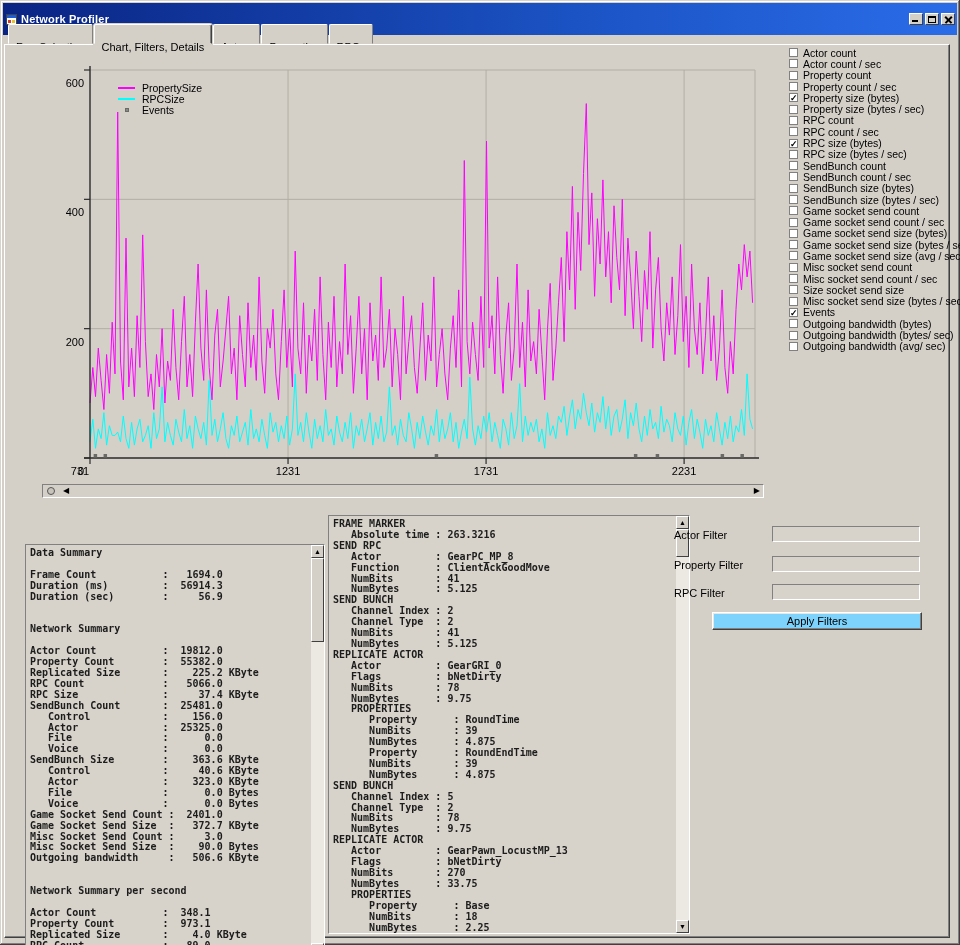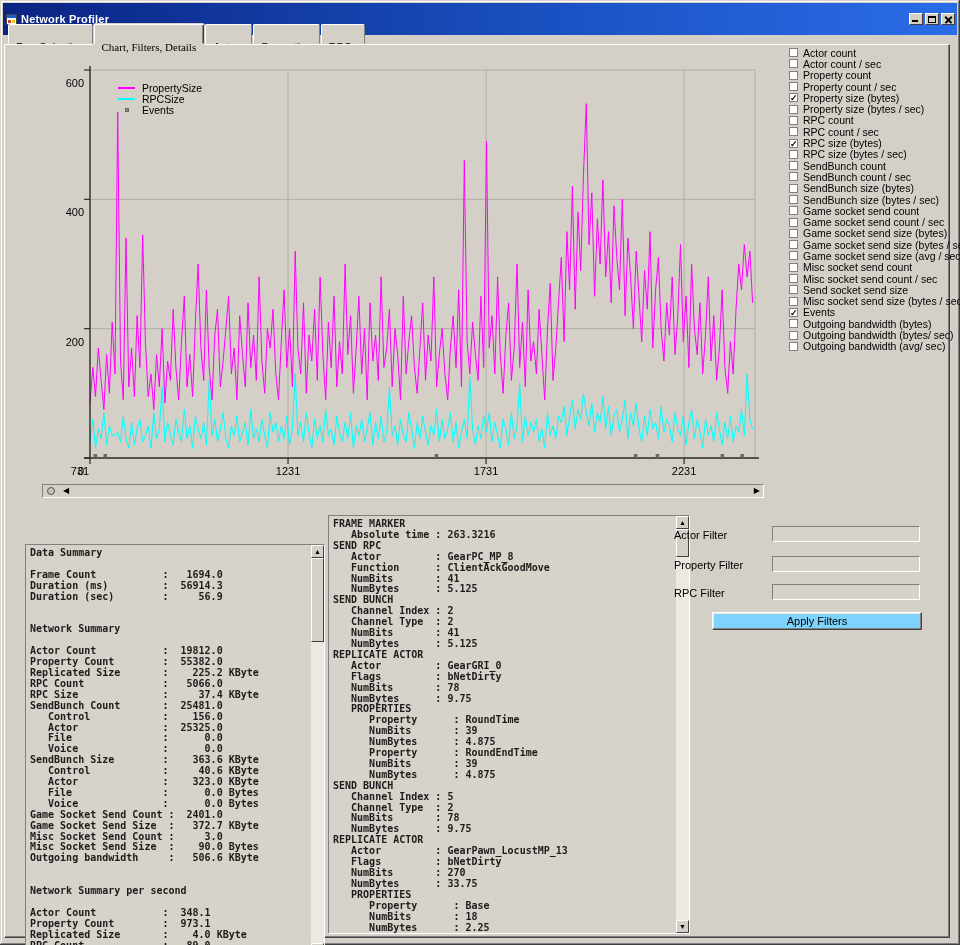--- a/index.html
+++ b/index.html
@@ -23,21 +23,21 @@
     position:relative;}
   .tb-btn .min{position:absolute;left:2px;bottom:2px;width:6px;height:2px;background:#000;}
   .tb-btn .max{position:absolute;left:2px;top:2px;width:8px;height:7px;border:1px solid #000;border-top-width:2px;}
   .tb-btn .cls:before,.tb-btn .cls:after{content:"";position:absolute;left:2px;top:5px;width:9px;height:1.6px;background:#000;}
   .tb-btn .cls:before{transform:rotate(45deg);}
   .tb-btn .cls:after{transform:rotate(-45deg);}
   
   .tab-strip{position:absolute;left:8px;top:27px;height:17px;display:flex;align-items:flex-end;font-size:11px;}
   .tab{padding:16px 7px 2px 7px;height:15px;border:1px solid;border-color:#fff #808080 #d4d0c8 #fff;
     background:#d4d0c8;margin-right:1px;white-space:nowrap;border-radius:2px 2px 0 0;}
-  .tab.sel{height:17px;margin-top:-2px;border-color:#fff #404040 #d4d0c8 #fff;box-shadow:inset -1px 0 0 #808080,0 0 0 1px #d4d0c8;z-index:2;font-weight:normal;font-family:Liberation Serif, serif;}
+  .tab.sel{height:17px;margin-top:-2px;border-color:#fff #404040 #d4d0c8 #fff;box-shadow:inset -1px 0 0 #808080,0 0 0 1px #d4d0c8;z-index:2;font-weight:normal;}
   .tab-page{position:absolute;left:4px;top:44px;width:946px;height:894px;background:#d4d0c8;
     border:1px solid;border-color:#fff #404040 #404040 #fff;box-shadow:inset -1px -1px 0 #808080;}
   
   #chart-svg{position:absolute;left:0;top:0;width:960px;height:512px;pointer-events:none;}
   .axis-label{position:absolute;font-size:11px;color:#000;}
   .ylab{width:28px;text-align:right;margin-top:13px;}
   .xlab{width:34px;text-align:center;}
   .legend{position:absolute;left:118px;top:82px;font-size:10.5px;}
   .legend-row{display:flex;align-items:center;height:11px;}
   .legend-swatch{width:17px;height:2px;margin-right:7px;}
@@ -249,21 +249,21 @@
       <div class="metric-row">
         <span class="cbox"></span>
         <span>Misc socket send count</span>
       </div>
       <div class="metric-row">
         <span class="cbox"></span>
         <span>Misc socket send count / sec</span>
       </div>
       <div class="metric-row">
         <span class="cbox"></span>
-        <span>Send socket send size</span>
+        <span>Size socket send size</span>
       </div>
       <div class="metric-row">
         <span class="cbox"></span>
         <span>Misc socket send size (bytes / sec)</span>
       </div>
       <div class="metric-row">
         <span class="cbox">✓</span>
         <span>Events</span>
       </div>
       <div class="metric-row">

